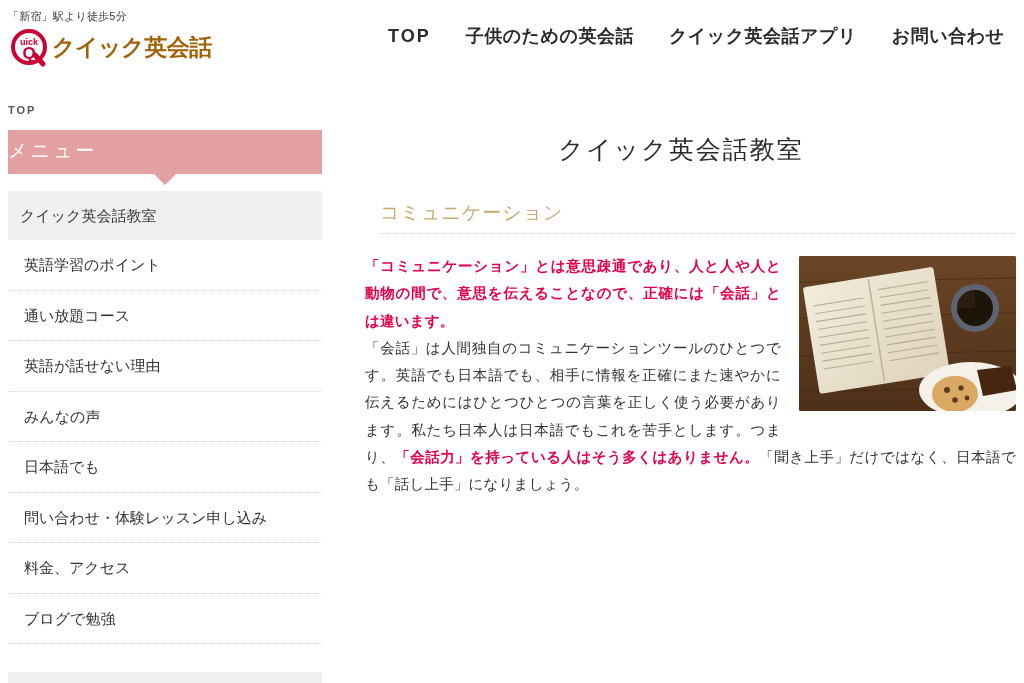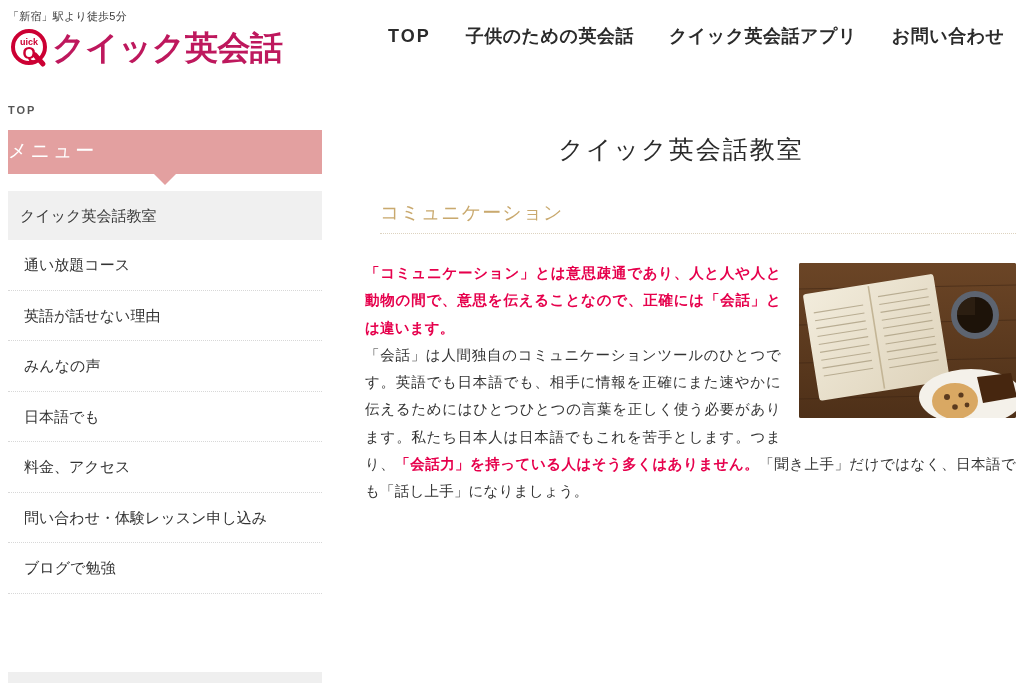--- a/index.html
+++ b/index.html
@@ -22,21 +22,21 @@
   .brand-tagline {
     font-size:11px; color:#3a3a3a; letter-spacing:0.2px;
     line-height:1.2; margin-bottom:2px; white-space:nowrap;
   }
   .brand-logo { display:flex; align-items:center; gap:0; }
   .logo-mark {
     position:relative; width:44px; height:44px; flex:none;
   }
   .logo-mark svg { display:block; }
   .brand-name {
-    font-size:33px; font-weight:700; color:#be185d;
+    font-size:23px; font-weight:700; color:#a16207;
     letter-spacing:-0.5px; line-height:1; white-space:nowrap;
   }
 
   .topnav {
     position:absolute; left:388px; top:24px;
     display:flex; align-items:center; gap:35px;
     white-space:nowrap;
   }
   .topnav-item {
     font-size:18px; font-weight:700; color:#2b2b2b;
@@ -94,21 +94,21 @@
     font-weight:400; letter-spacing:2px;
     padding:42px 14px 0 0; line-height:1.2;
   }
   .section { padding:0 8px 0 13px; }
   .section-heading {
     font-size:19px; color:#c9a96e; font-weight:400;
     letter-spacing:1px; margin-top:36px; padding-bottom:7px;
     border-bottom:1px dotted #ddd3c0;
     margin-left:15px;
   }
-  .section-body { margin-top:26px; }
+  .section-body { margin-top:19px; }
 
   .float-figure {
     float:right; width:217px; height:155px;
     margin:3px 0 8px 18px;
     border-radius:2px; overflow:hidden;
     background:#5a3a22;
   }
   .float-figure svg { display:block; width:100%; height:100%; }
 
   .para {
@@ -153,26 +153,27 @@
 
     <div class="breadcrumb">TOP</div>
 
     <div class="menu-banner-wrap">
       <div class="menu-banner">メニュー</div>
       <div class="menu-banner-arrow"></div>
     </div>
 
     <div class="menu-list">
       <div class="menu-item active">クイック英会話教室</div>
+      <div class="menu-item">英語学習のポイント</div>
       <div class="menu-item">通い放題コース</div>
       <div class="menu-item">英語が話せない理由</div>
       <div class="menu-item">みんなの声</div>
       <div class="menu-item">日本語でも</div>
+      <div class="menu-item">問い合わせ・体験レッスン申し込み</div>
       <div class="menu-item">料金、アクセス</div>
-      <div class="menu-item">問い合わせ・体験レッスン申し込み</div>
       <div class="menu-item">ブログで勉強</div>
     </div>
 
     <div class="sidebar-footer-block"></div>
   </aside>
 
   <main class="main">
 
     <h1 class="page-title">クイック英会話教室</h1>
 

